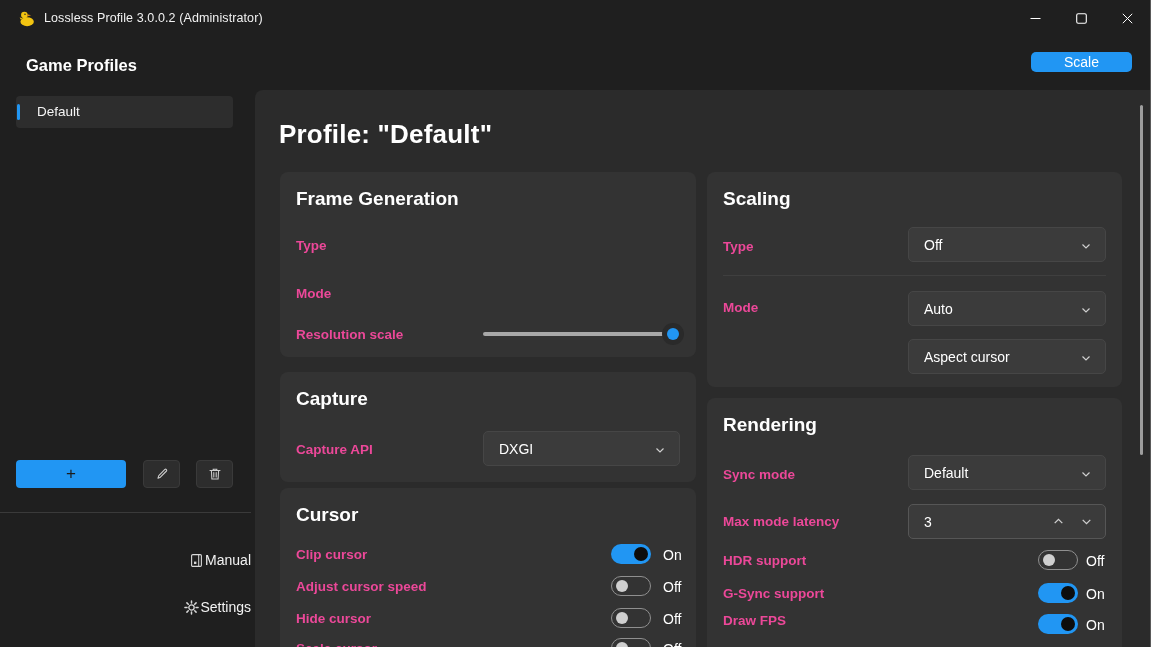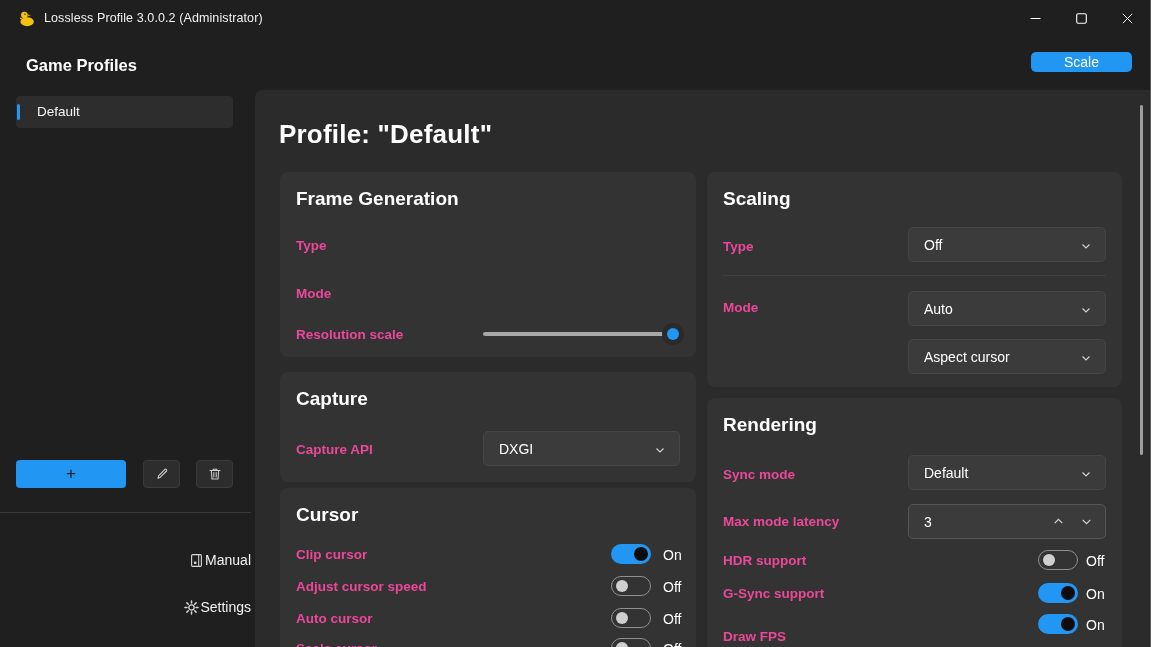--- a/index.html
+++ b/index.html
@@ -226,21 +226,21 @@
         <div class="knob"></div>
       </div>
     <span class="state" style="top:59px">On</span>
 
     <span class="lbl" style="top:91px">Adjust cursor speed</span>
     <div class="toggle off" style="top:88px">
         <div class="knob"></div>
       </div>
     <span class="state" style="top:91px">Off</span>
 
-    <span class="lbl" style="top:123px">Auto cursor</span>
+    <span class="lbl" style="top:123px">Hide cursor</span>
     <div class="toggle off" style="top:120px">
         <div class="knob"></div>
       </div>
     <span class="state" style="top:123px">Off</span>
 
     <span class="lbl" style="top:153px">Scale cursor</span>
     <div class="toggle off" style="top:150px">
         <div class="knob"></div>
       </div>
     <span class="state" style="top:153px">Off</span>
@@ -297,21 +297,21 @@
         <div class="knob"></div>
       </div>
     <span class="state" style="top:155px">Off</span>
 
     <span class="lbl" style="top:188px">G-Sync support</span>
     <div class="toggle on" style="top:185px">
         <div class="knob"></div>
       </div>
     <span class="state" style="top:188px">On</span>
 
-    <span class="lbl" style="top:231px">Draw FPS</span>
+    <span class="lbl" style="top:215px">Draw FPS</span>
     <div class="toggle on" style="top:216px">
         <div class="knob"></div>
       </div>
     <span class="state" style="top:219px">On</span>
   </div>
 </div>
 
 <div class="abs scrollbar-thumb"></div>
 <div class="abs window-edge"></div>
 

